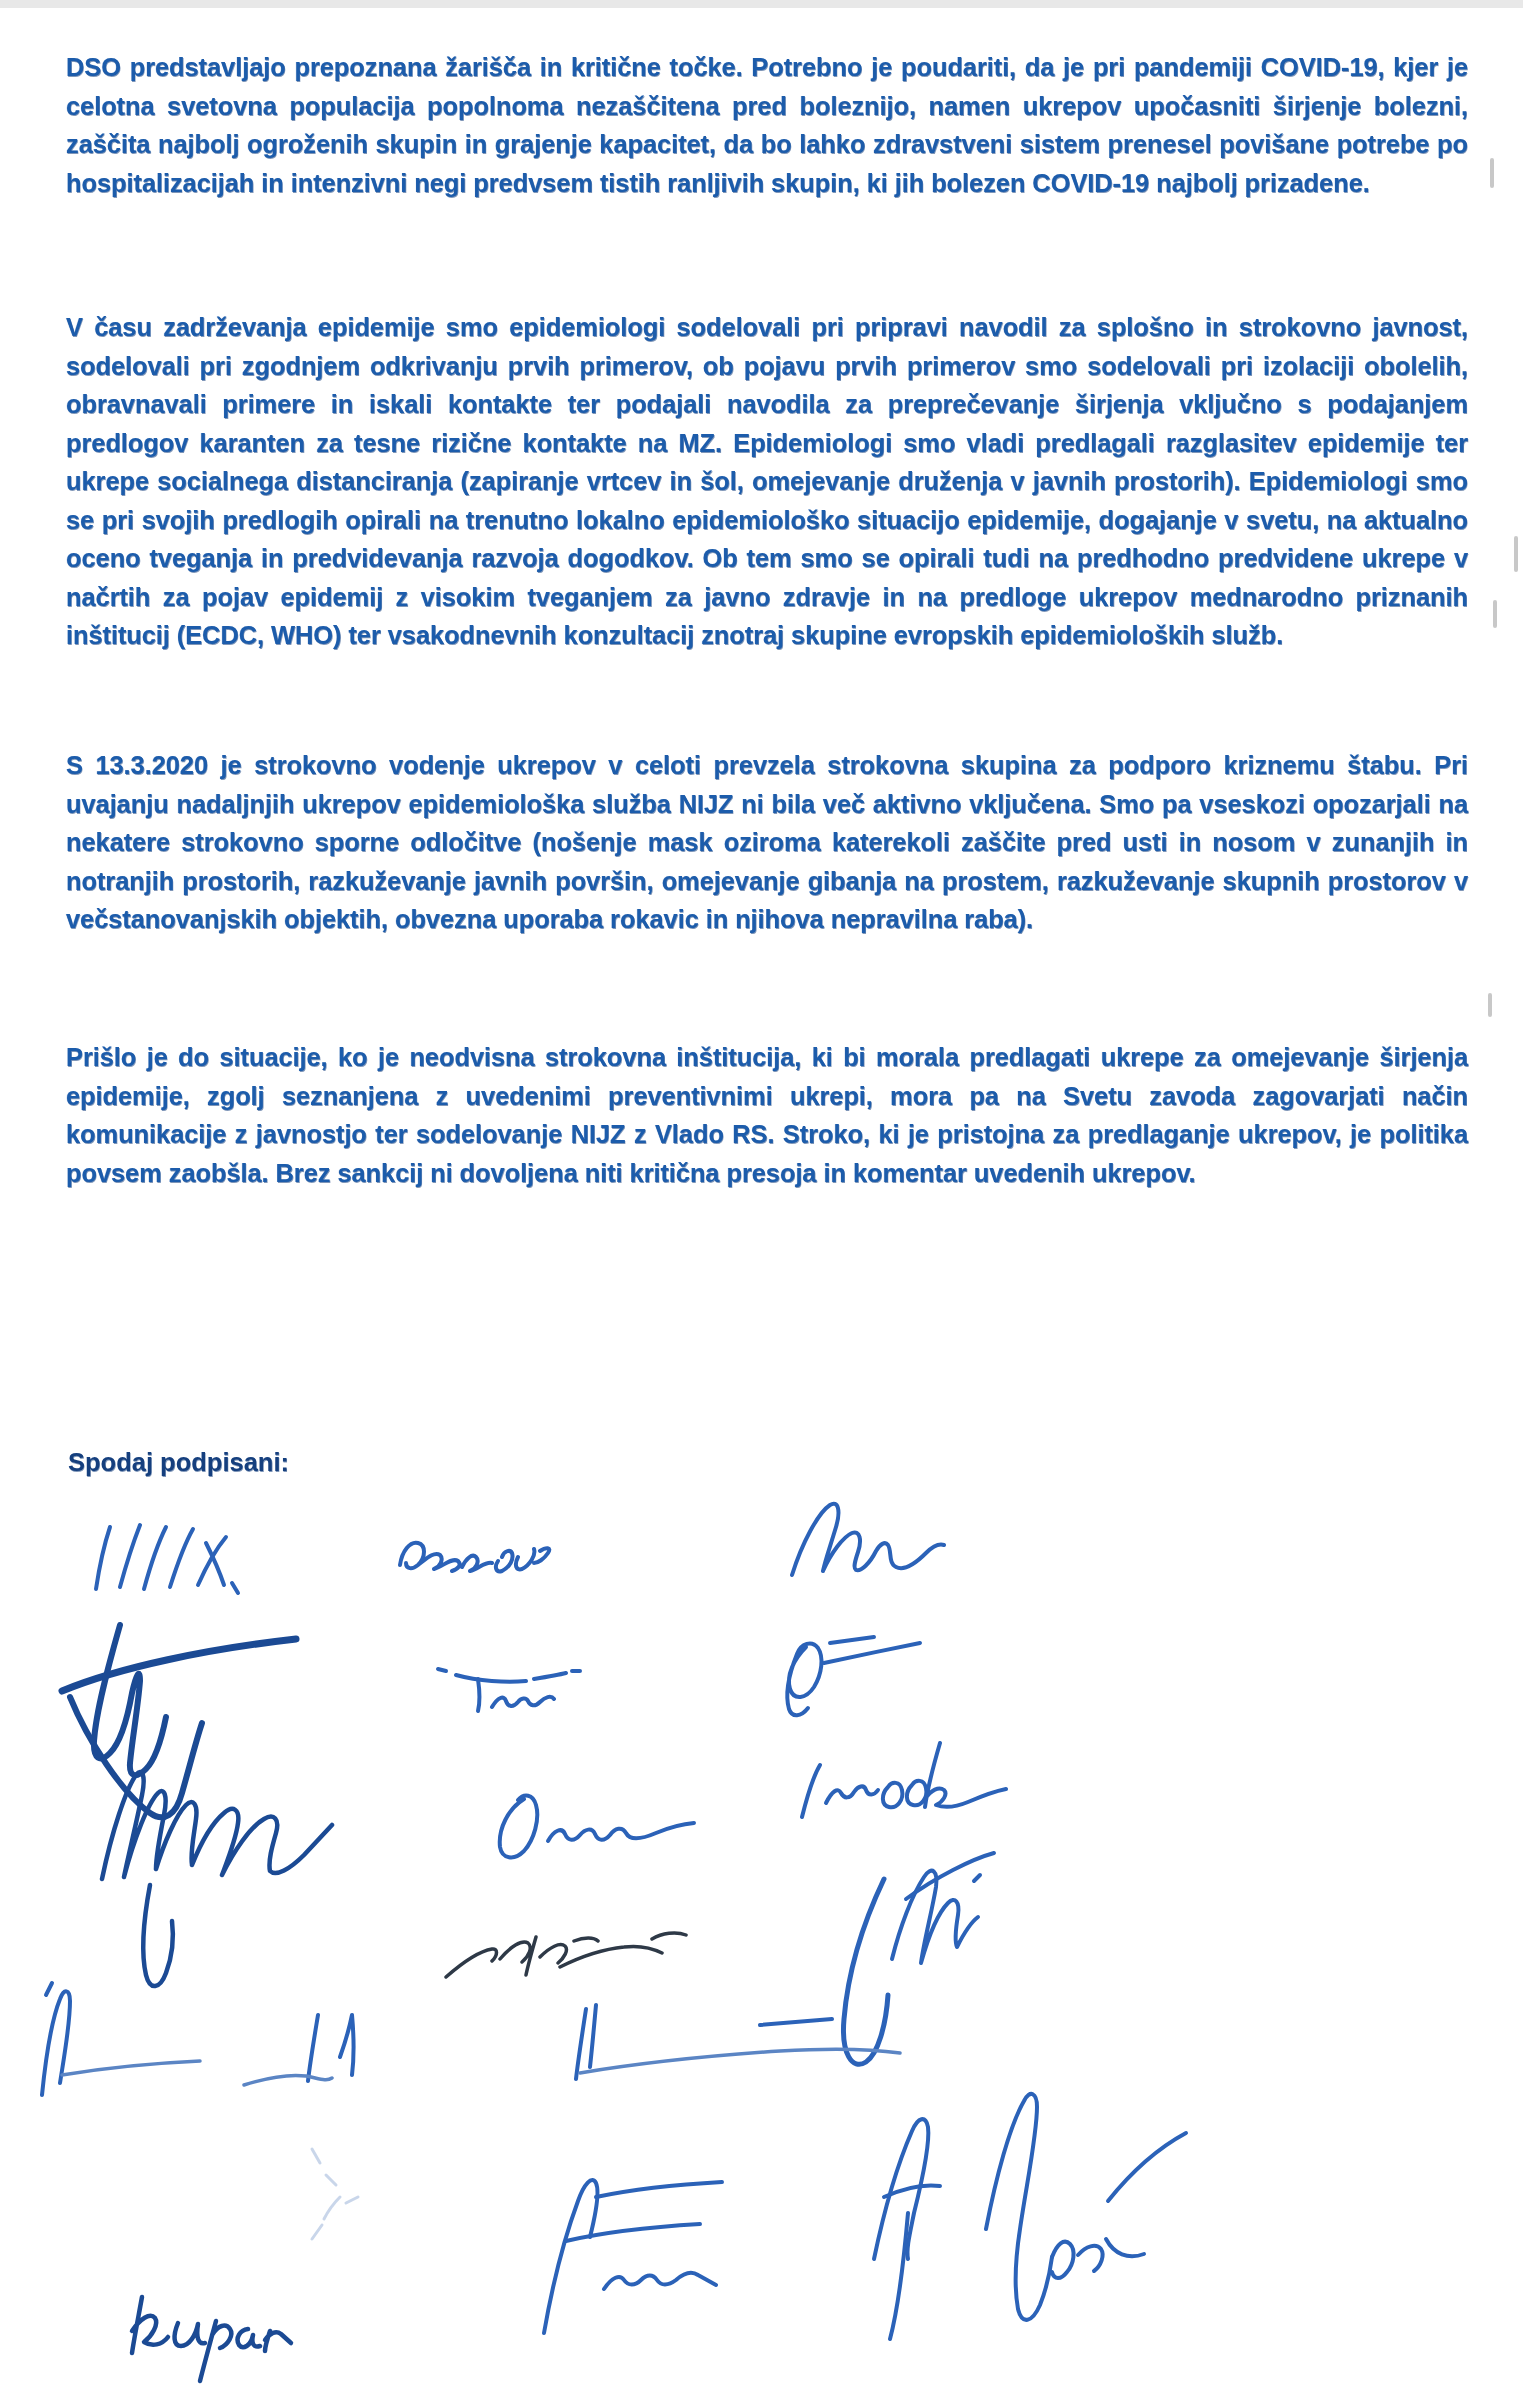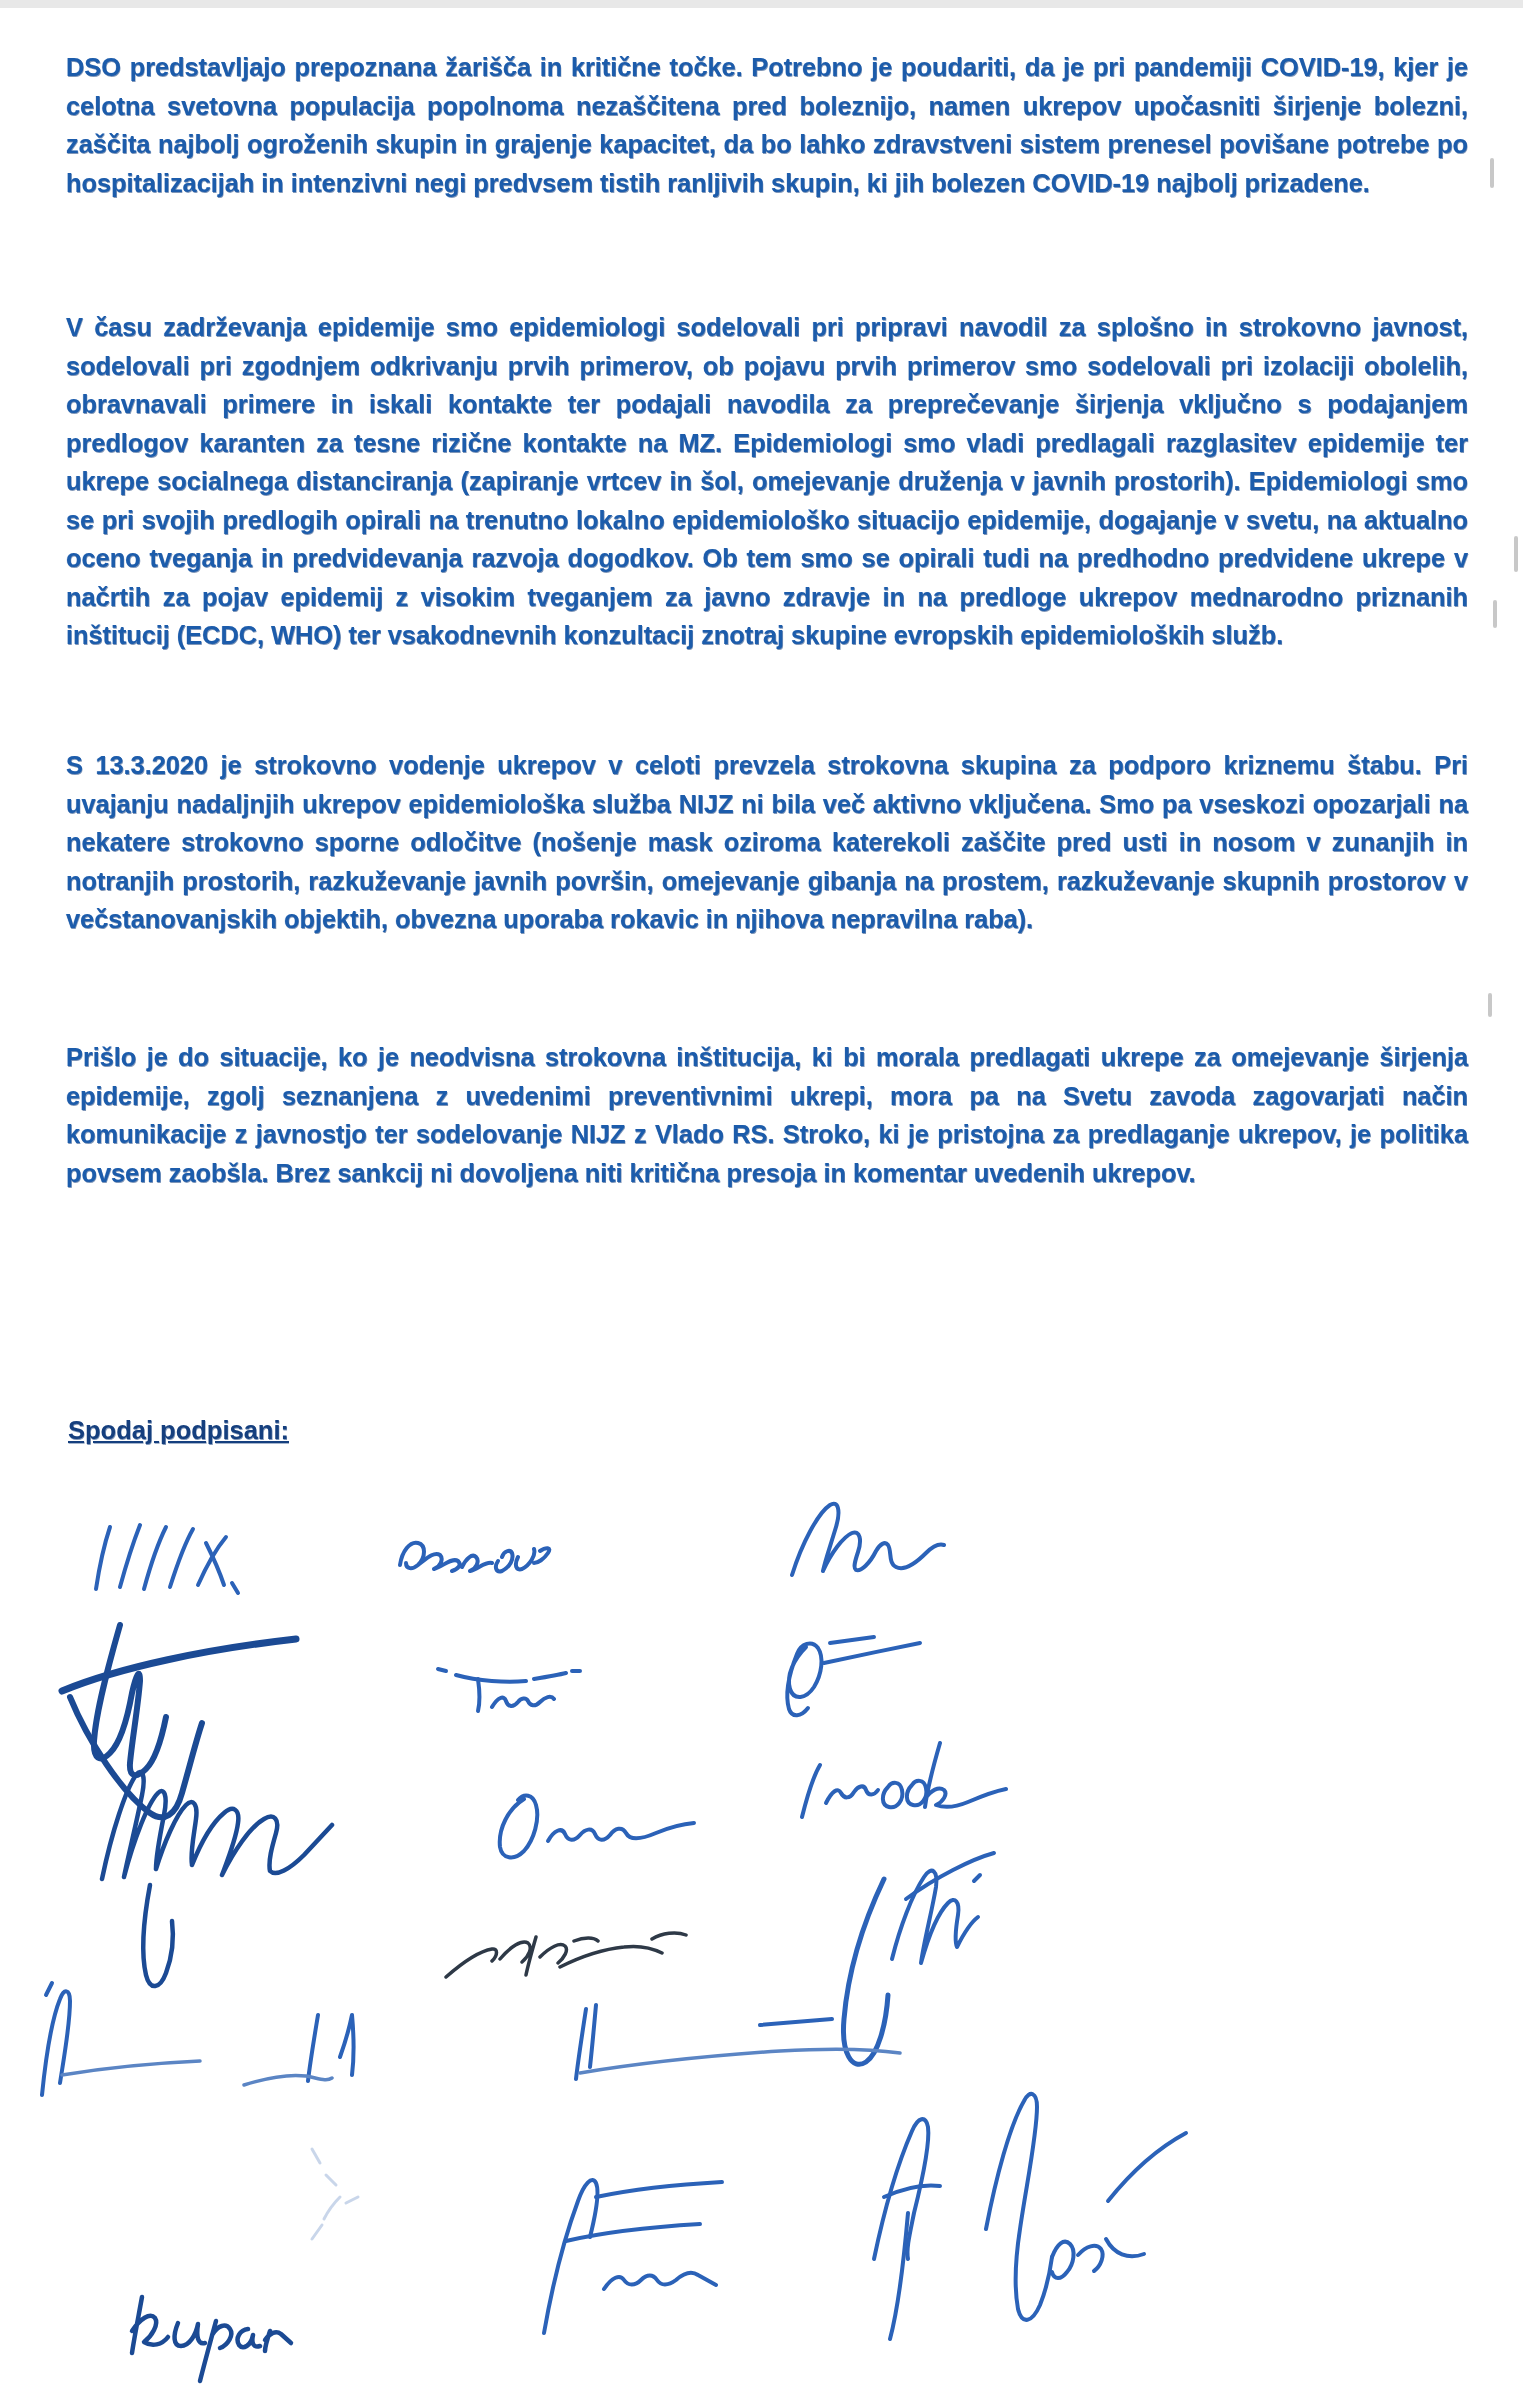--- a/index.html
+++ b/index.html
@@ -14,25 +14,24 @@
     font-family:"Liberation Sans", sans-serif;
   }
   .para{
     position:absolute; left:66px; width:1402px;
     font-size:25.5px; font-weight:bold; line-height:38.5px;
     letter-spacing:-0.1px; text-align:justify; color:var(--ink);
     text-shadow:0.6px 0.7px 0 rgba(21,63,126,.55), -0.4px 0 0 rgba(110,150,205,.35);
     filter:blur(0.25px);
   }
   .heading{
-    position:absolute; left:68px; top:1408px;
+    position:absolute; left:68px; top:1440px;
     font-size:25.5px; font-weight:bold; color:var(--ink-dark);
     text-shadow:0.6px 0.7px 0 rgba(21,63,126,.55);
     filter:blur(0.25px);
-    text-decoration:underline;
   }
   .sigs{position:absolute; left:0; top:1489px;}
   .sigs path{fill:none; stroke-linecap:round; stroke-linejoin:round;}
   .s-main{stroke:var(--sig-ink); stroke-width:4;}
   .s-dark{stroke:var(--sig-ink-dark); stroke-width:4.5;}
   .s-heavy{stroke:var(--sig-ink-dark); stroke-width:7;}
   .s-light{stroke:var(--sig-ink-light); stroke-width:3.5;}
   .s-black{stroke:var(--sig-ink-black); stroke-width:3.5;}
   .s-faint{stroke:var(--sig-ink-faint); stroke-width:3; opacity:.55;}
   .artifact{position:absolute; width:4px; background:var(--artifact); opacity:.55; border-radius:2px;}

